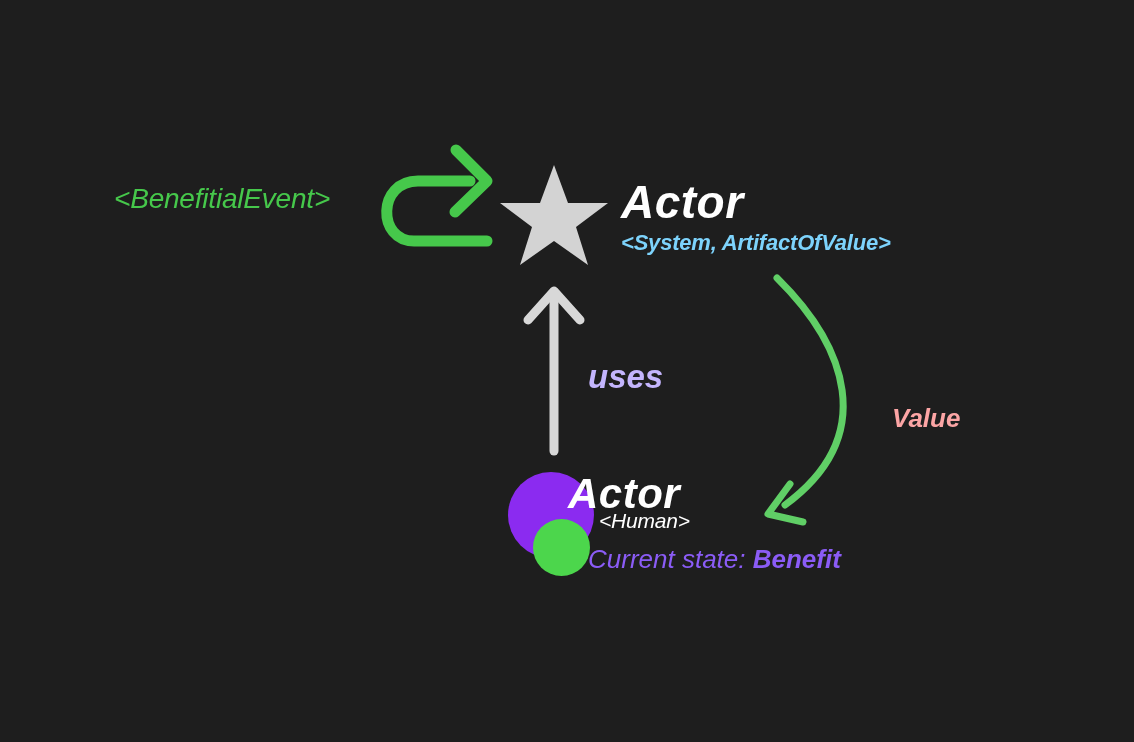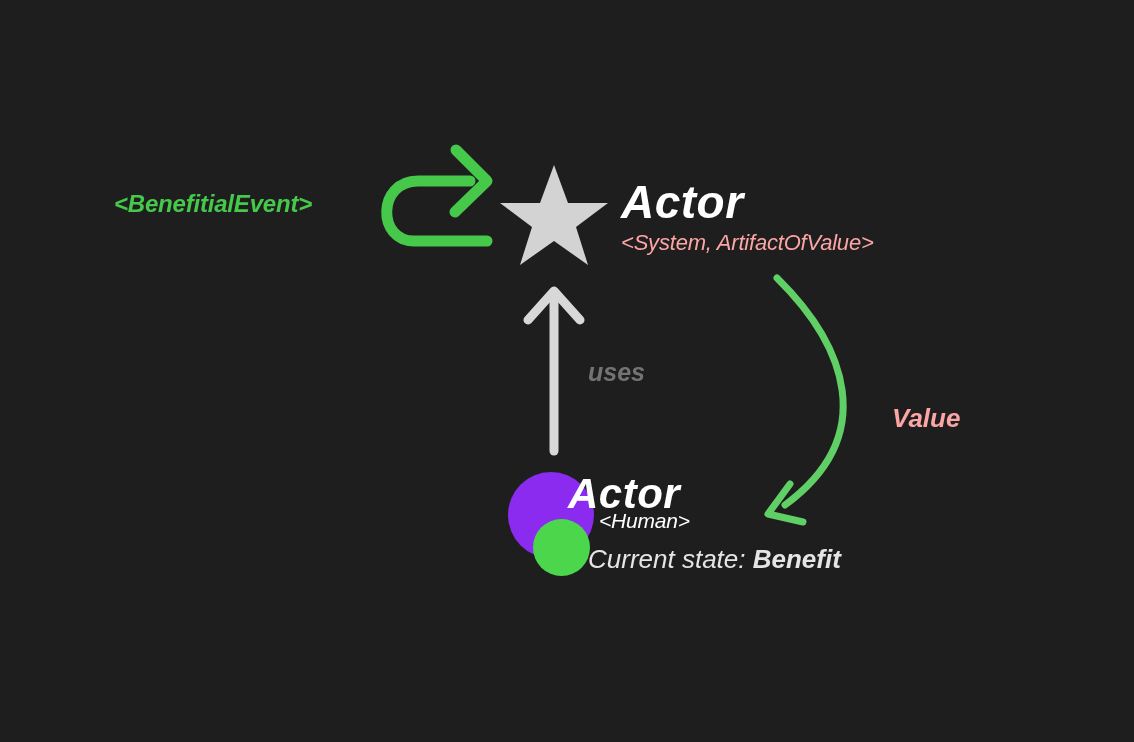--- a/index.html
+++ b/index.html
@@ -34,50 +34,50 @@
   .txt {
     position: absolute;
     white-space: nowrap;
     font-family: "Liberation Sans", sans-serif;
     font-style: italic;
     line-height: 1;
   }
 
   .label-event {
     left: 114px;
-    top: 192px;
-    font-size: 24px;
-    font-weight: bold;
+    top: 185px;
+    font-size: 28px;
+    font-weight: normal;
     color: #46c84b;
     letter-spacing: -0.2px;
   }
 
   .sys-actor-name {
     left: 621px;
     top: 179px;
     font-size: 46px;
     font-weight: bold;
     color: #ffffff;
     letter-spacing: 0.5px;
   }
   .sys-actor-stereo {
     left: 621px;
     top: 232px;
     font-size: 22px;
-    font-weight: normal;
-    color: #fca5a5;
+    font-weight: bold;
+    color: #7dd3fc;
     letter-spacing: -0.2px;
   }
 
   .uses-label {
     left: 588px;
     top: 360px;
-    font-size: 25px;
+    font-size: 33px;
     font-weight: bold;
-    color: #737373;
+    color: #c4b5fd;
   }
 
   .value-label {
     left: 892px;
     top: 405px;
     font-size: 26px;
     font-weight: bold;
     color: #fca5a5;
   }
 
@@ -95,21 +95,21 @@
     font-size: 21px;
     font-weight: normal;
     color: #ffffff;
     letter-spacing: -0.2px;
   }
   .human-actor-state {
     left: 588px;
     top: 546px;
     font-size: 26px;
     font-weight: normal;
-    color: #e5e5e5;
+    color: #8b5cf6;
   }
   .human-actor-state .state-value {
     font-weight: bold;
     font-style: italic;
   }
 
   
   .star-node {
     position: absolute;
     left: 500px;

